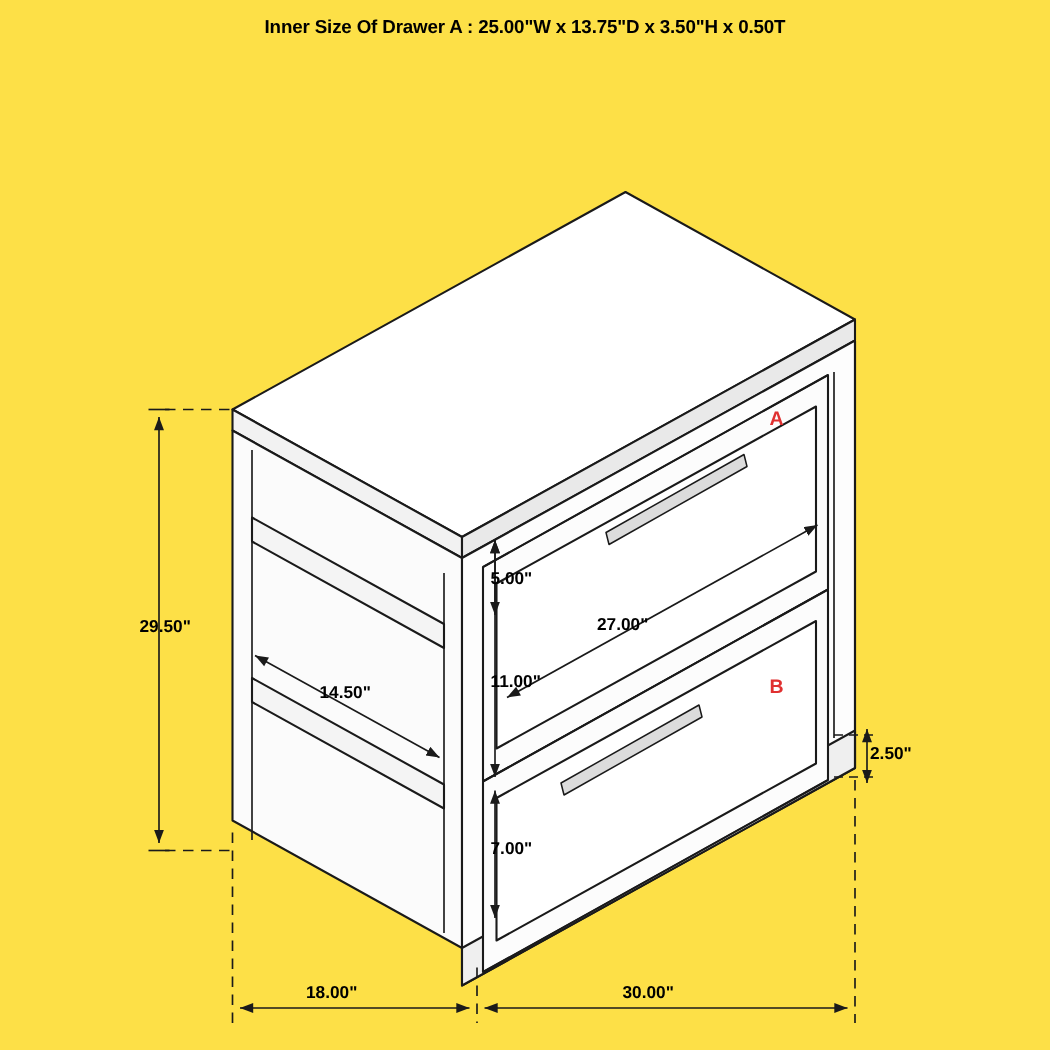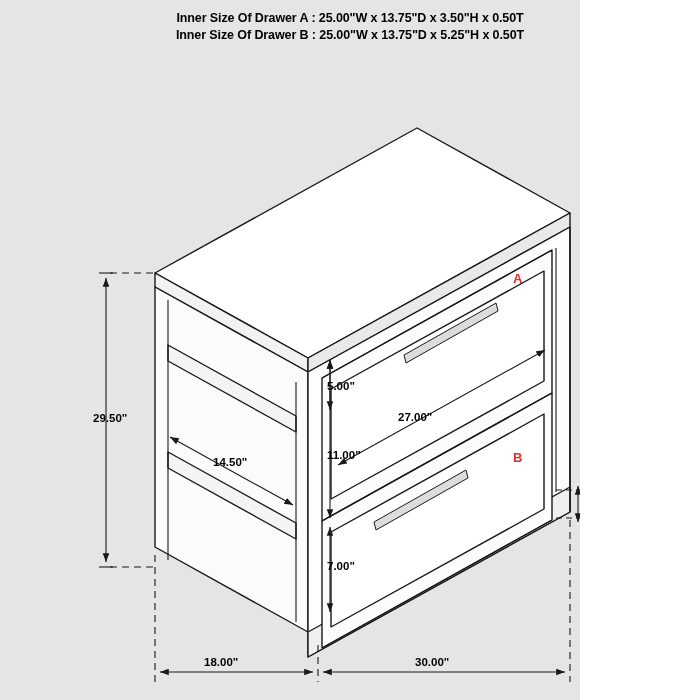--- a/index.html
+++ b/index.html
@@ -2,23 +2,23 @@
 <html><head>
 <meta charset="utf-8">
 <style>
   html, body {
     margin: 0;
     padding: 0;
     background: #ffffff;
   }
   #root {
     position: relative;
-    width: 580px;
+    width: 700px;
     height: 700px;
-    background: #e5e5e5;
+    background: #fde047;
     font-family: "Liberation Sans", sans-serif;
     overflow: hidden;
   }
   .header {
     position: absolute;
     top: 10px;
     left: 0;
     width: 700px;
     text-align: center;
     font-size: 12.5px;
@@ -49,21 +49,20 @@
     color: #e03030;
   }
 </style>
 </head>
 <body>
 
 <div id="root">
 
   <div class="header">
     <div>Inner Size Of Drawer A : 25.00"W x 13.75"D x 3.50"H x 0.50T</div>
-    <div>Inner Size Of Drawer B : 25.00"W x 13.75"D x 5.25"H x 0.50T</div>
   </div>
 
   <svg class="diagram" viewBox="0 0 700 700">
     <defs>
       <marker id="arrow" markerWidth="9" markerHeight="9" refX="8" refY="3" orient="auto" markerUnits="strokeWidth">
         <path d="M0,0 L8,3 L0,6 z" fill="#1a1a1a"></path>
       </marker>
       <marker id="arrowStart" markerWidth="9" markerHeight="9" refX="0" refY="3" orient="auto" markerUnits="strokeWidth">
         <path d="M8,0 L0,3 L8,6 z" fill="#1a1a1a"></path>
       </marker>

